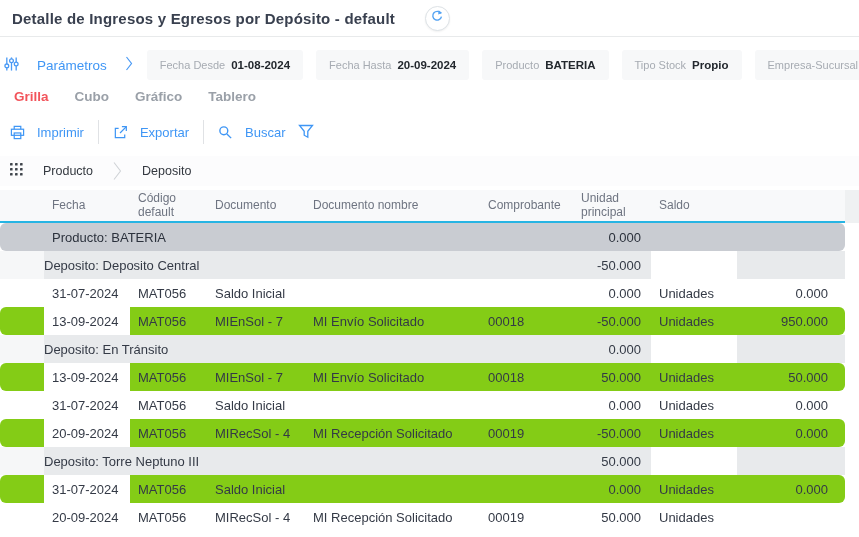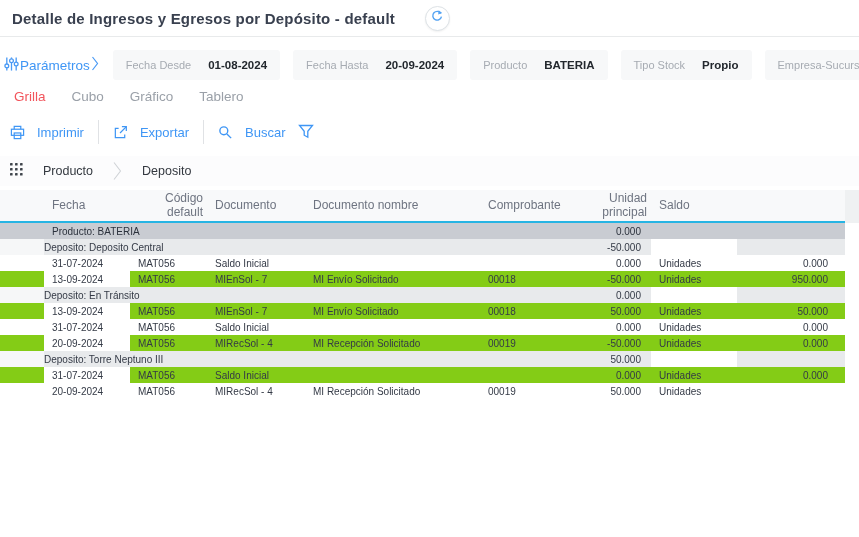--- a/index.html
+++ b/index.html
@@ -14,52 +14,52 @@
   }
   
   .titlebar { height: 37px; display: flex; align-items: center; padding-left: 12px;
     border-bottom: 1px solid #e8eaeb; gap: 20px; }
   .title { font-size: 15px; font-weight: bold; color: #39404f; letter-spacing: .2px; }
   .refresh-btn { width: 25px; height: 25px; margin-left: 10px; border-radius: 50%;
     border: 1px solid #dde2e6; background: #fff; display: flex; align-items: center;
     justify-content: center; box-shadow: 0 1px 2px rgba(0,0,0,.06); cursor: pointer; }
   
   .params-row { display: flex; align-items: center; margin: 13px 0 0 2px; height: 30px; }
-  .params-toggle { display: flex; align-items: center; gap: 1px; color: var(--accent);
+  .params-toggle { display: flex; align-items: center; gap: 18px; color: var(--accent);
     font-size: 13.5px; margin: 0 14px 0 2px; cursor: pointer; white-space: nowrap; }
-  .pill { display: inline-flex; align-items: center; gap: 17px; background: #f7f8f9;
+  .pill { display: inline-flex; align-items: center; gap: 6px; background: #f7f8f9;
     border-radius: 3px; height: 30px; padding: 0 13px; margin-right: 13px;
     white-space: nowrap; cursor: pointer; }
   .pill .pl { color: #a6abb2; font-size: 11px; }
   .pill .pv { color: #23282e; font-size: 11.5px; font-weight: bold; }
   
-  .tabs { display: flex; gap: 26px; margin: 9px 0 0 14px; }
+  .tabs { display: flex; gap: 26px; margin: 9px 0 0 14px; font-weight: bold; }
   .tab { font-size: 13.5px; color: #9aa0a8; cursor: pointer; }
   .tab.active { color: var(--tab-active); }
   
   .toolbar { display: flex; align-items: center; margin: 14px 0 0 10px; height: 28px; }
   .tbtn { display: flex; align-items: center; gap: 12px; color: var(--accent);
     font-size: 13px; cursor: pointer; }
   .tdiv { width: 1px; height: 24px; background: #e0e2e5; margin: 0 14px; }
   .ticon { display: flex; }
   
   .group-panel { display: flex; align-items: center; gap: 12px; height: 30px;
     margin-top: 10px; padding-left: 10px; background: #fcfcfd; }
   .gp-field { font-size: 12.5px; color: #33383f; cursor: pointer; padding: 0 8px; }
   .gp-sep { display: flex; }
   
   .grid { position: relative; margin-top: 4px; }
   .hdr, .row { display: grid; width: 845px;
     grid-template-columns: 44px 86px 77px 98px 175px 93px 78px 86px 108px; }
-  .hdr { height: 33px; background: #f8f9fa; border-bottom: 2px solid var(--underline); text-align: right; }
+  .hdr { height: 33px; background: #f8f9fa; border-bottom: 2px solid var(--underline); }
   .hc { display: flex; align-items: center; padding: 0 4px 0 8px; color: #6e7481;
     font-size: 12px; line-height: 1.12; cursor: pointer; }
   .spacer { position: absolute; left: 845px; top: 0; width: 14px; height: 33px;
     background: #eff1f2; }
-  .row { height: 16px; align-items: stretch; font-size: 10px; color: #343a46; }
+  .row { height: 28px; align-items: stretch; font-size: 13px; color: #343a46; border-radius: 6px; }
   .c { display: flex; align-items: center; padding-left: 8px; white-space: nowrap;
     overflow: hidden; }
   .num { justify-content: flex-end; padding-left: 0; padding-right: 10px; }
   .num-saldo { justify-content: flex-end; padding-left: 0; padding-right: 17px; }
   .row.striped { background: #84cc16; }
   .row.striped .c-fecha { background: #fff; }
   .row.g1 { background: var(--g1); color: #2b313c; }
   .g1 .lbl { grid-column: 1 / 7; display: flex; align-items: center; padding-left: 52px; }
   .g1 .val { grid-column: 7 / 8; display: flex; align-items: center;
     justify-content: flex-end; padding-right: 10px; }

